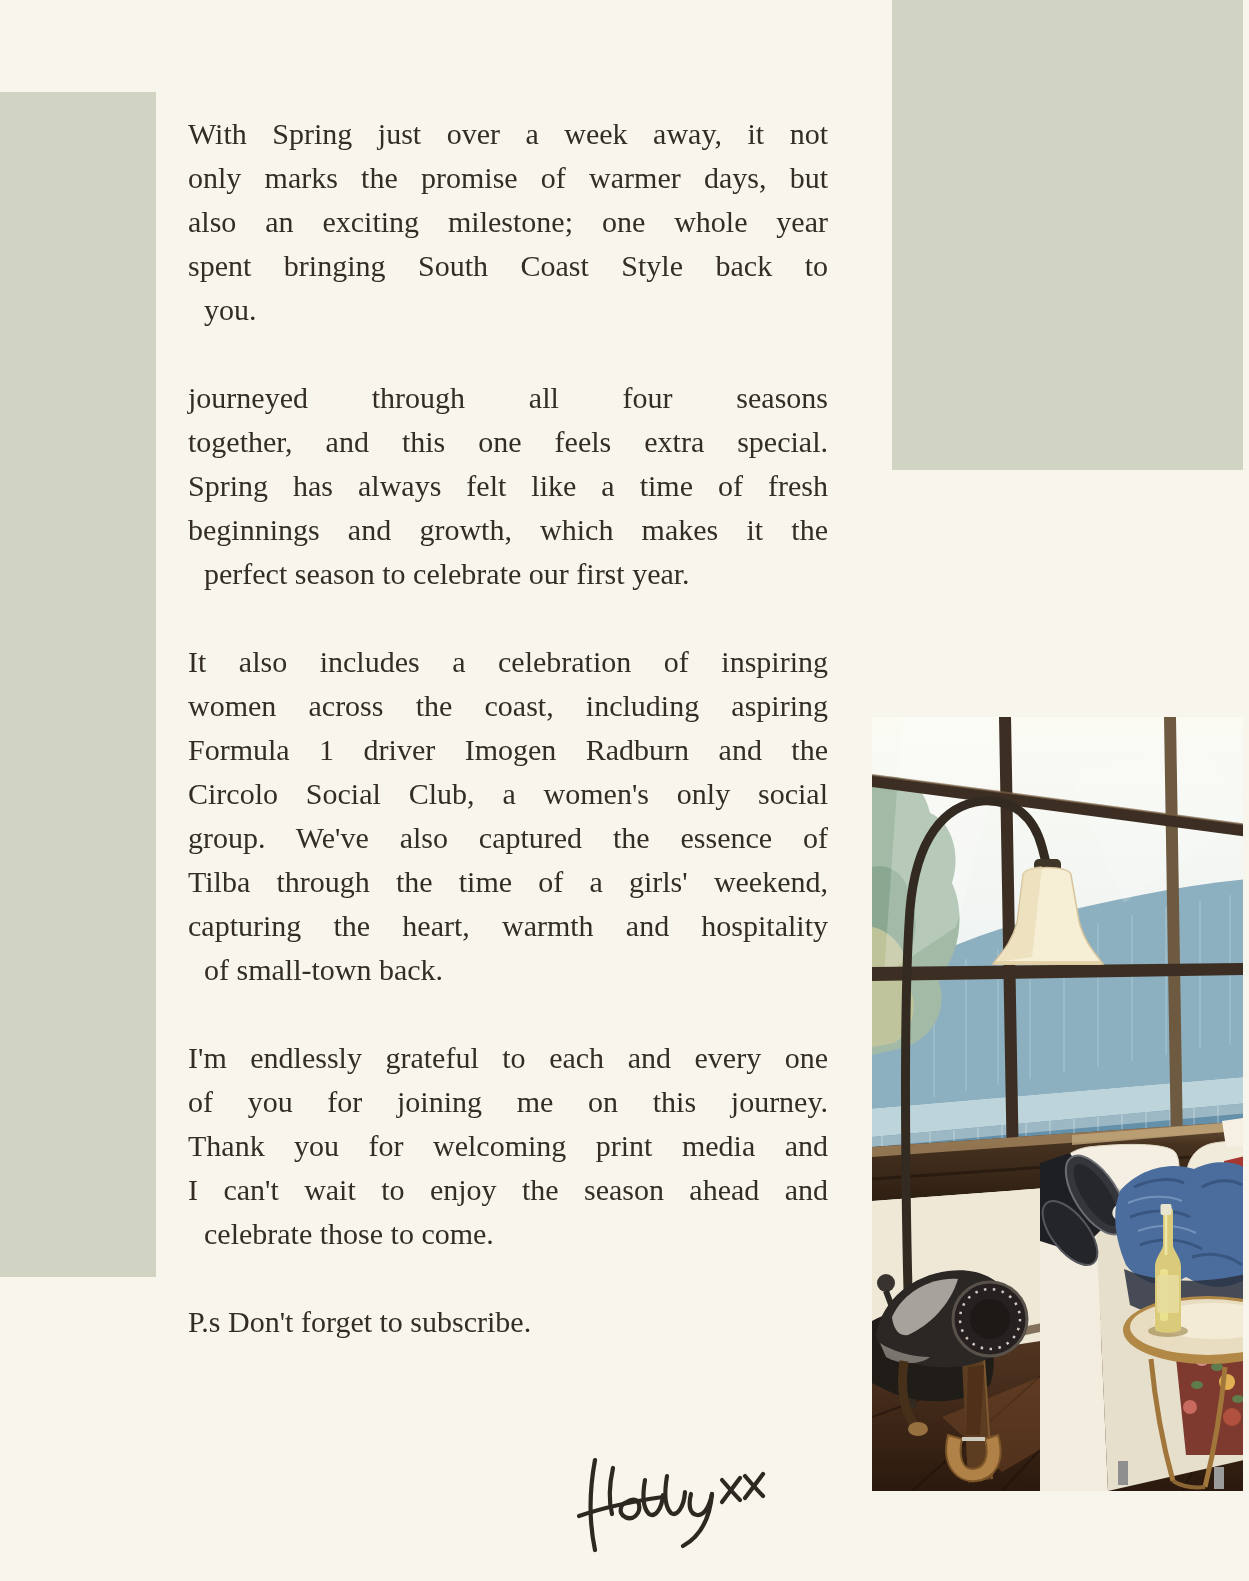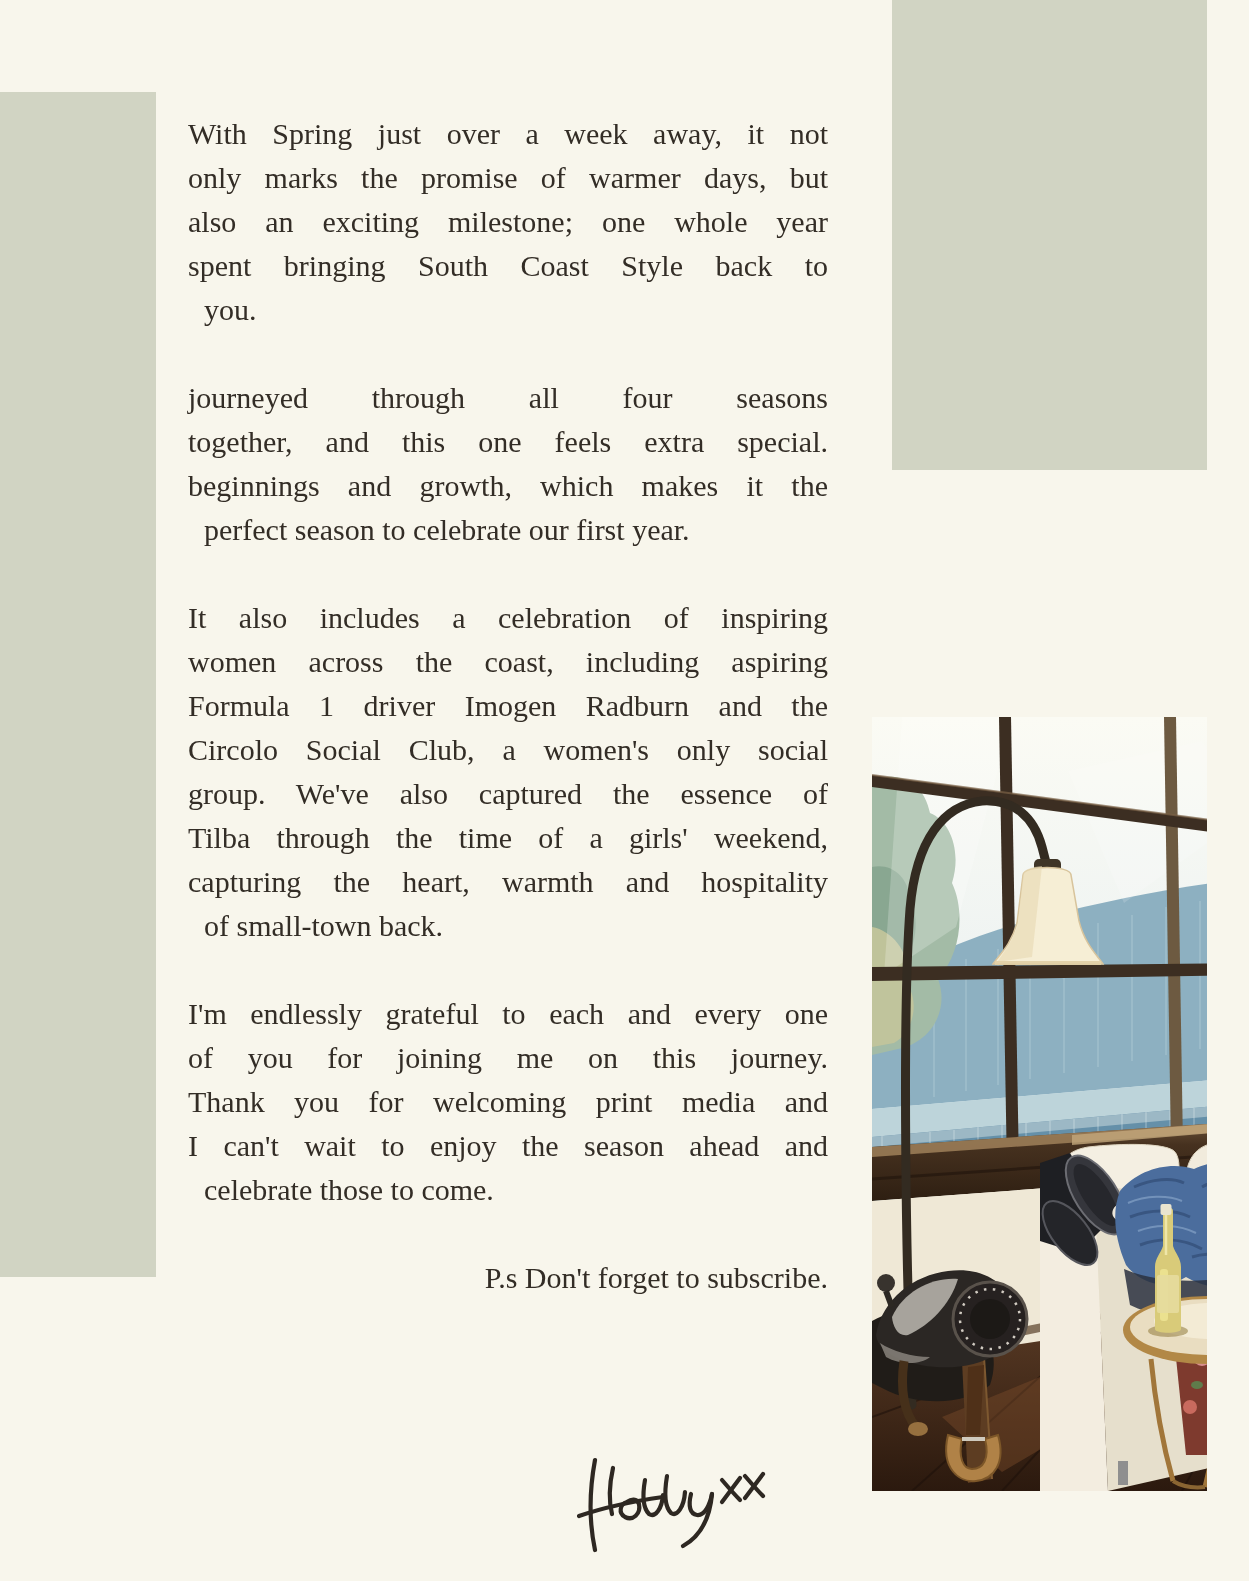--- a/index.html
+++ b/index.html
@@ -1,26 +1,26 @@
 <!DOCTYPE html>
 <html><head>
 <meta charset="utf-8">
 <style>
   html,body{margin:0;padding:0;background:#f8f6ec;}
   .page{position:relative;width:1207px;height:1581px;background:#f8f6ec;overflow:hidden;
-        font-family:"Liberation Serif","DejaVu Serif",serif;}
+        font-family:"Liberation Serif","DejaVu Serif",serif;padding-left:36px;}
   .accent{position:absolute;background:#d1d4c3;}
   .accent.left{left:0;top:92px;width:156px;height:1185px;}
   .accent.topright{left:892px;top:0;width:357px;height:470px;}
   .letter{position:absolute;left:188px;top:112px;width:640px;color:#332d26;
           font-size:30px;line-height:44px;}
   .paragraph{margin:0 0 44px 0;}
   .line{text-align:justify;text-align-last:justify;}
   .line.last{text-align-last:left;margin-left:16px;}
-  .ps{text-align:right;}
+  .ps{text-align:left;}
   .signature{position:absolute;left:575px;top:1452px;width:200px;height:105px;}
   .signature svg{width:100%;height:100%;display:block;}
   .photo{position:absolute;left:872px;top:717px;width:377px;height:774px;margin:0;}
   .photo svg{width:100%;height:100%;display:block;}
 </style>
 </head>
 <body>
 
 <div class="page">
 
@@ -32,20 +32,21 @@
         <div class="paragraph">
           <div class="line">With Spring just over a week away, it not</div>
           <div class="line">only marks the promise of warmer days, but</div>
           <div class="line">also an exciting milestone; one whole year</div>
           <div class="line">spent bringing South Coast Style back to</div>
           <div class="line last">you.</div>
         </div>
         <div class="paragraph">
           <div class="line">journeyed through all four seasons</div>
           <div class="line">together, and this one feels extra special.</div>
+          <div class="line">Spring has always felt like a time of fresh</div>
           <div class="line">beginnings and growth, which makes it the</div>
           <div class="line last">perfect season to celebrate our first year.</div>
         </div>
         <div class="paragraph">
           <div class="line">It also includes a celebration of inspiring</div>
           <div class="line">women across the coast, including aspiring</div>
           <div class="line">Formula 1 driver Imogen Radburn and the</div>
           <div class="line">Circolo Social Club, a women's only social</div>
           <div class="line">group. We've also captured the essence of</div>
           <div class="line">Tilba through the time of a girls' weekend,</div>

